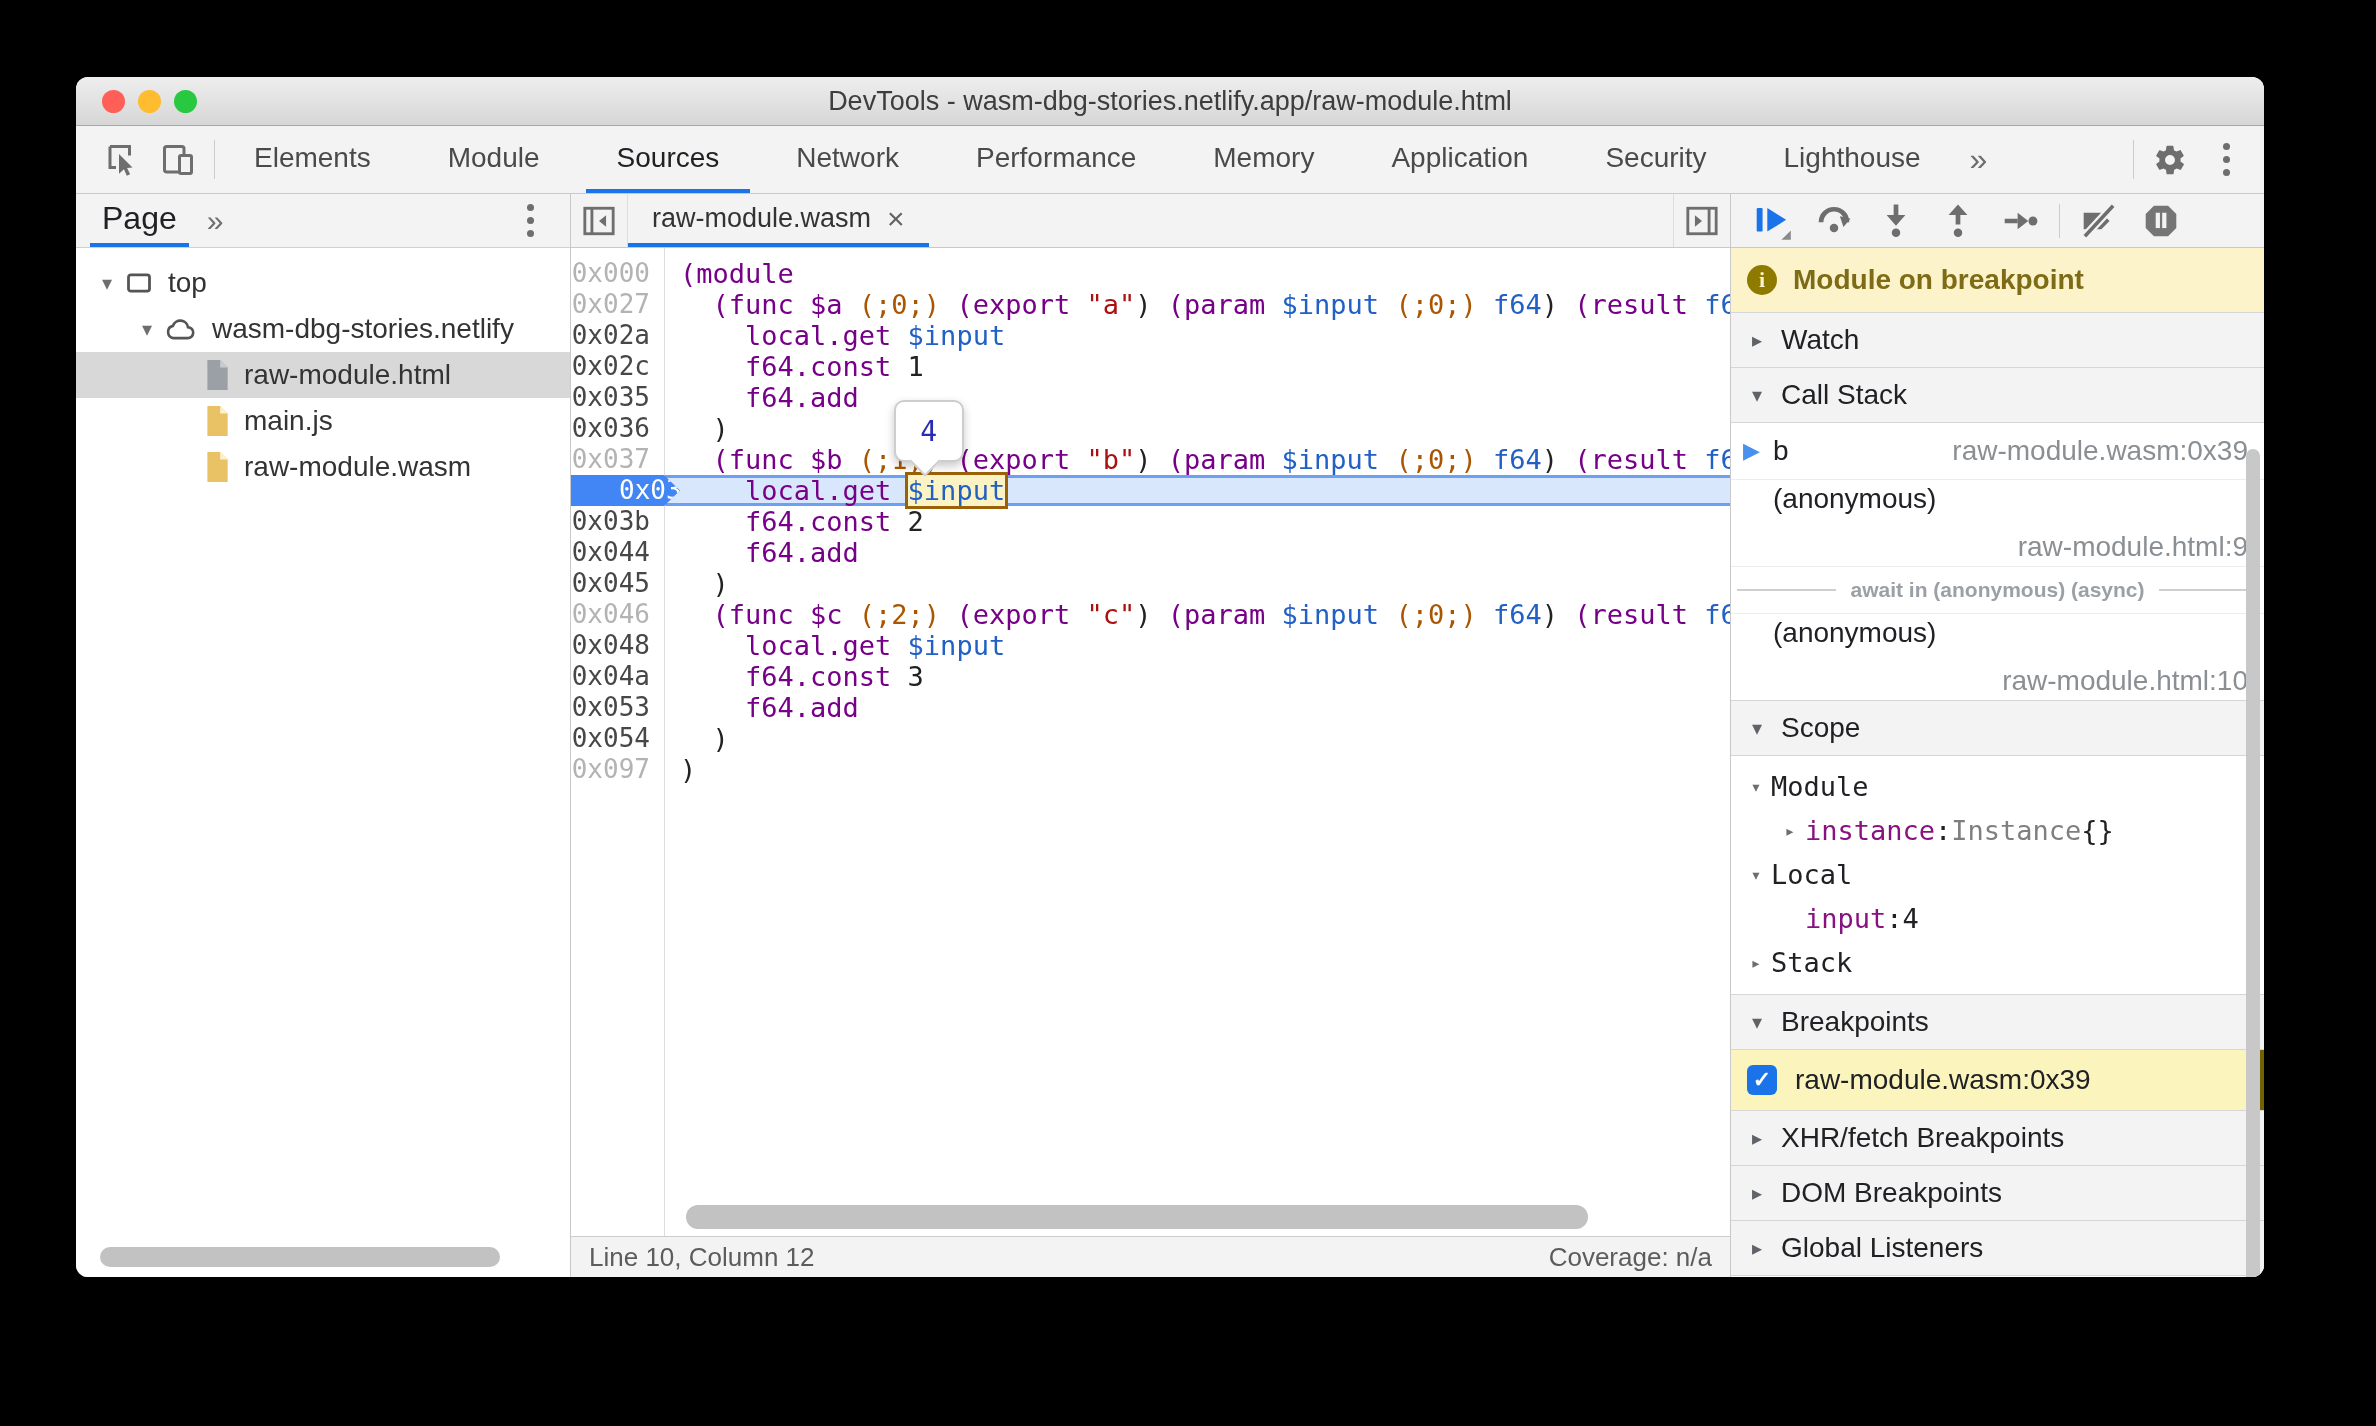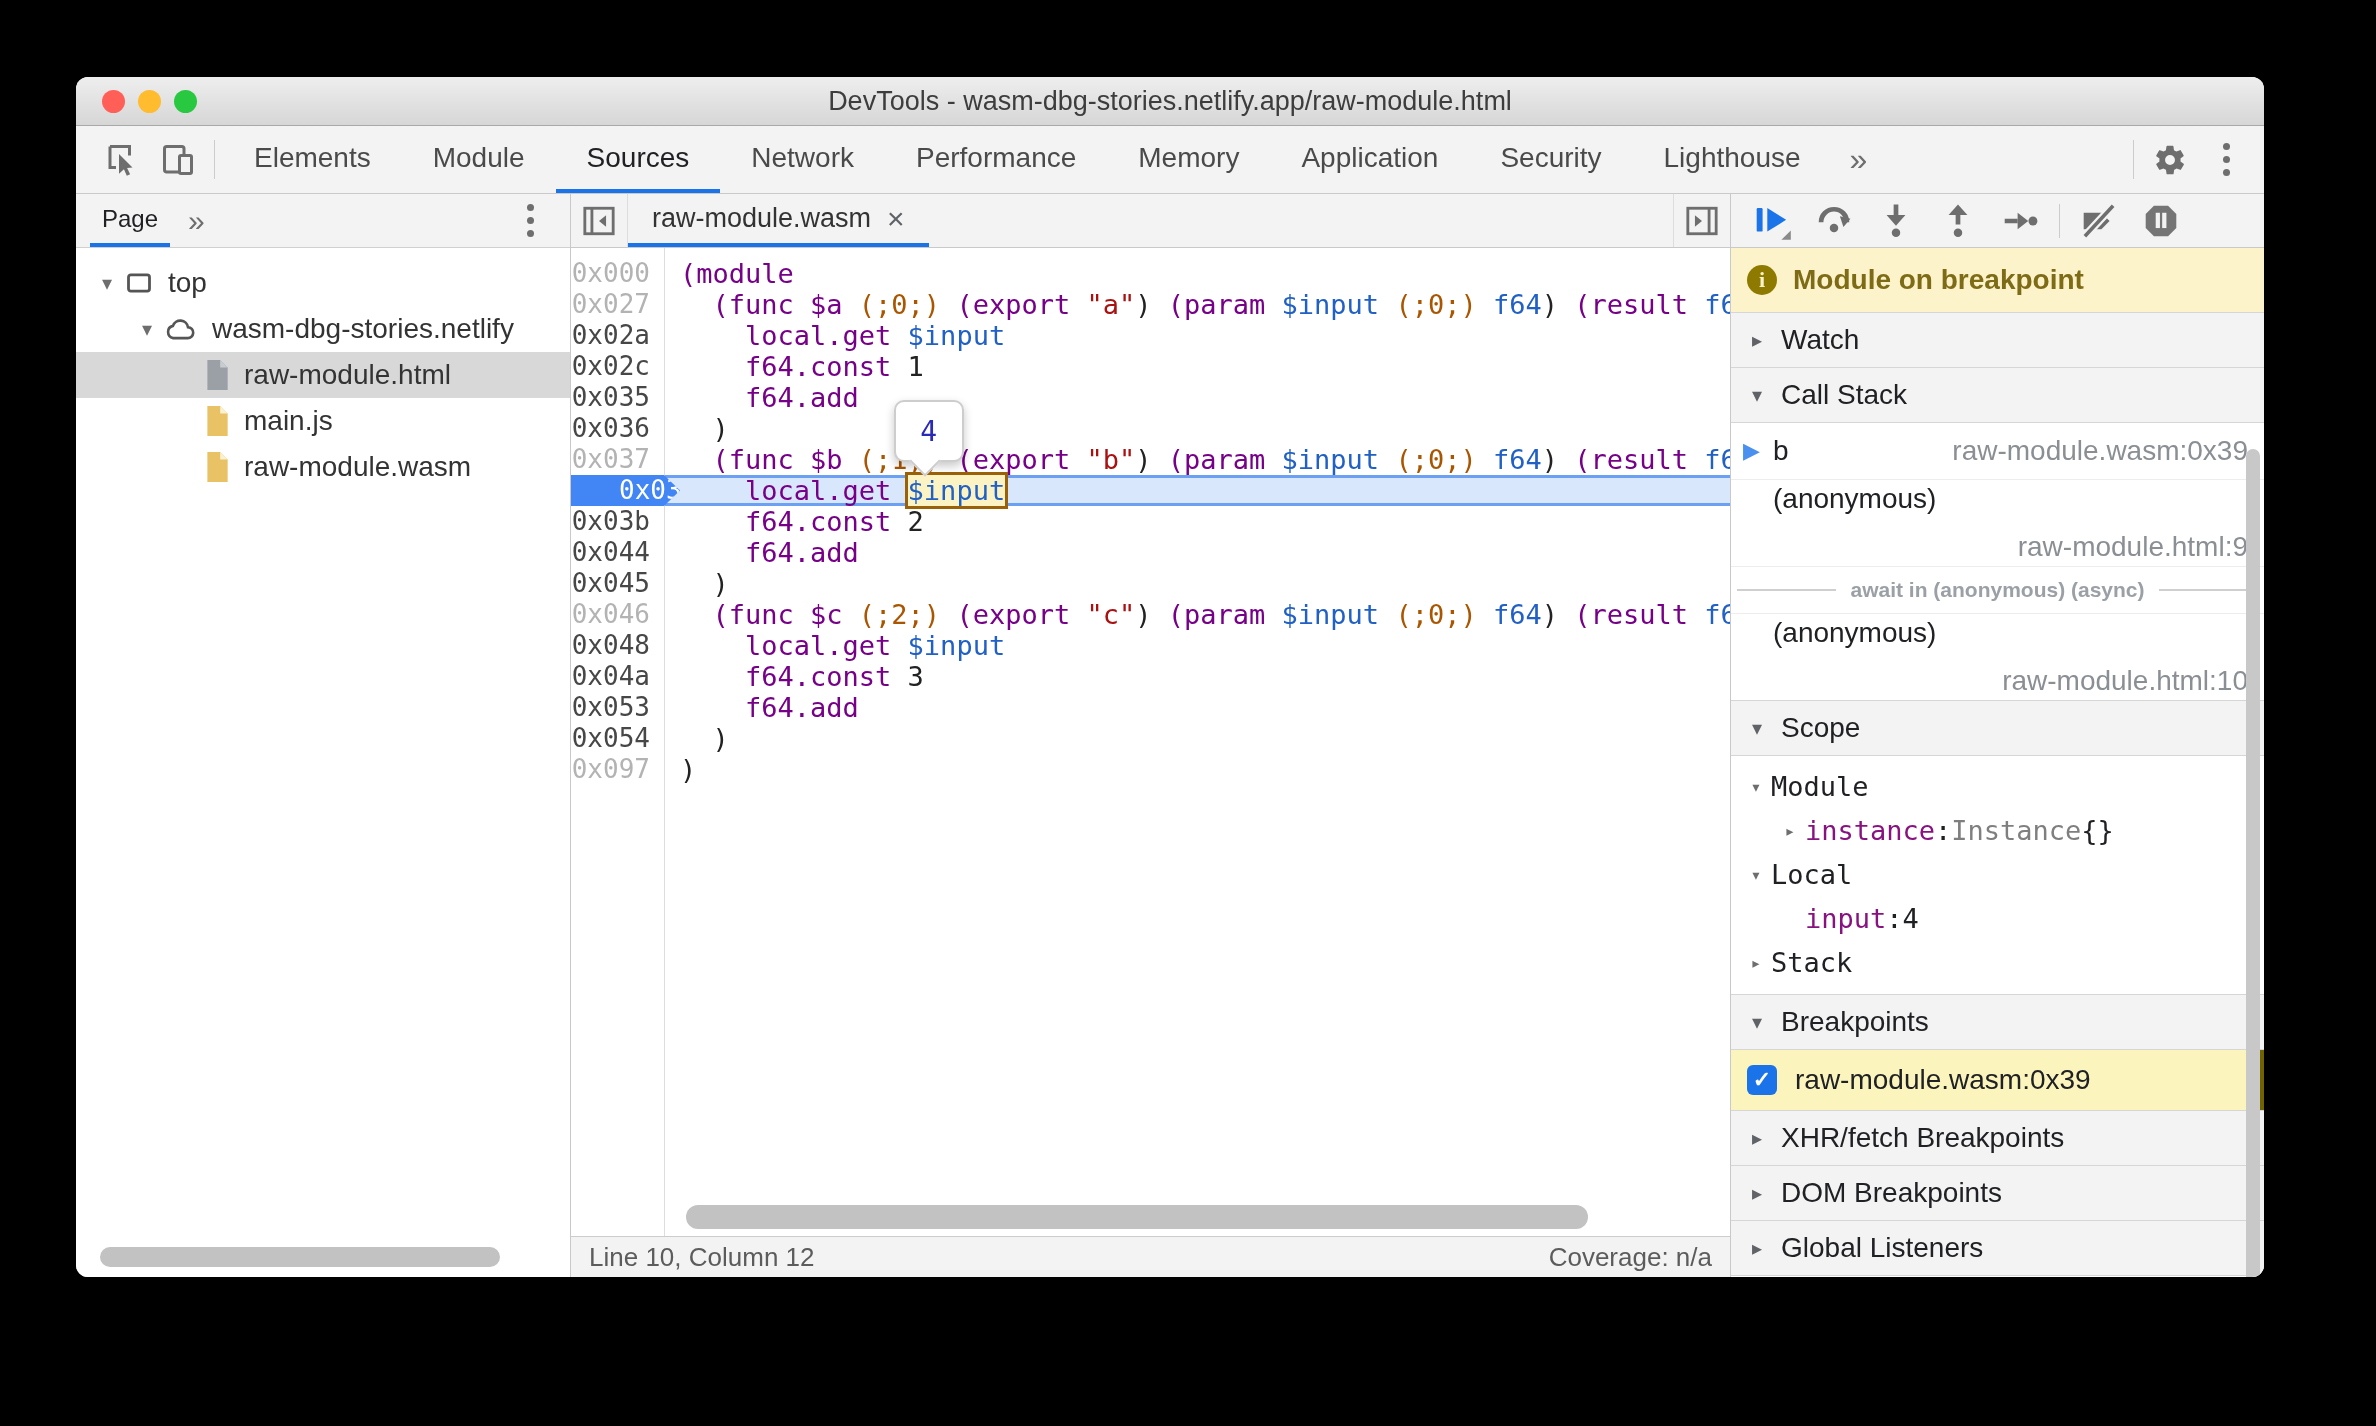--- a/index.html
+++ b/index.html
@@ -13,36 +13,36 @@
     border-bottom:1px solid #a9a9a9;position:relative;display:flex;align-items:center;justify-content:center;}
   .traffic{position:absolute;left:26px;top:0;bottom:0;display:flex;align-items:center;gap:13px;}
   .tl{width:23px;height:23px;border-radius:50%;}
   .tl.red{background:#ff5f57;}.tl.yellow{background:#febc2e;}.tl.green{background:#28c840;}
   .title-text{font-size:27px;color:#3d3d3d;}
   
   .toolbar{height:67px;flex:0 0 67px;background:#f3f3f3;border-bottom:1px solid #c9c9c9;
     display:flex;align-items:stretch;padding:0 10px 0 18px;}
   .tb-icon{display:flex;align-items:center;justify-content:center;width:56px;cursor:pointer;}
   .tb-sep{width:1px;background:#ccc;margin:14px 8px;}
-  .tb-tabs{display:flex;align-items:stretch;}
+  .tb-tabs{display:flex;align-items:stretch;gap:15px;}
   .tb-tab{display:flex;align-items:center;padding:0 31px;font-size:28px;color:#4a4a4a;
     border-bottom:4px solid transparent;box-sizing:border-box;}
   .tb-tab.active{color:#202124;border-bottom-color:#1a73e8;}
   .tb-more{display:flex;align-items:center;font-size:32px;color:#6e6e6e;padding:0 18px;}
   .tb-right{margin-left:auto;display:flex;align-items:stretch;}
   .kebab{display:flex;flex-direction:column;justify-content:center;align-items:center;gap:6px;width:52px;}
   .kebab i{width:7px;height:7px;border-radius:50%;background:#6e6e6e;}
   
   .content{flex:1;display:flex;min-height:0;}
   
   .left-panel{width:494px;flex:0 0 494px;background:#fff;border-right:1px solid #c9c9c9;
     display:flex;flex-direction:column;position:relative;overflow:hidden;}
   .panel-head{height:53px;flex:0 0 53px;background:#f3f3f3;border-bottom:1px solid #d0d0d0;
     display:flex;align-items:stretch;padding:0 14px;}
-  .page-tab{display:flex;align-items:center;padding:0 12px;font-size:24px;color:#202124;
+  .page-tab{display:flex;align-items:center;padding:0 12px;font-size:32px;color:#202124;
     border-bottom:4px solid #1a73e8;box-sizing:border-box;}
   .head-more{display:flex;align-items:center;font-size:30px;color:#6e6e6e;padding:0 18px;}
   .tree{flex:1;padding-top:12px;position:relative;}
   .tree-row{height:46px;display:flex;align-items:center;font-size:28px;color:#333;white-space:nowrap;}
   .tree-row.selected{background:#d8d8d8;}
   .tr-arrow{width:34px;text-align:center;color:#6e6e6e;font-size:20px;flex:0 0 34px;}
   .tr-icon{display:flex;align-items:center;margin-right:14px;}
   .h-scroll{position:absolute;height:20px;border-radius:10px;background:#c2c2c2;}
   
   .editor{flex:1;display:flex;flex-direction:column;min-width:0;position:relative;background:#fff;}

